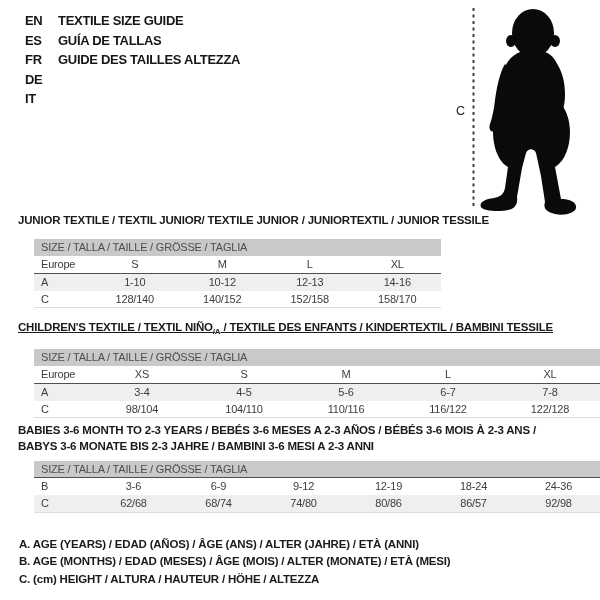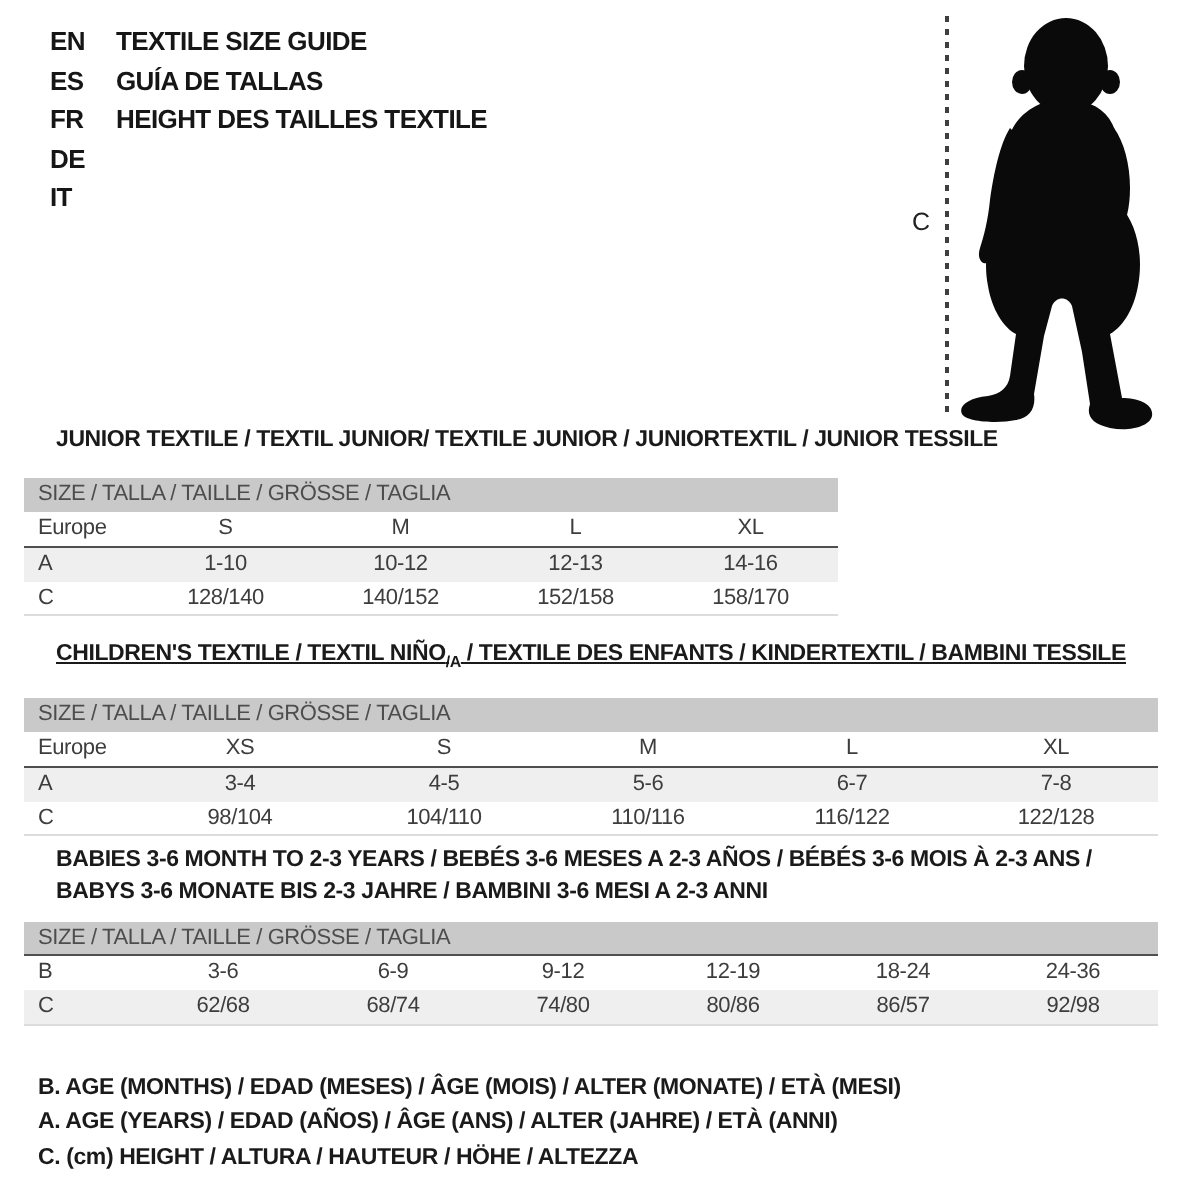--- a/index.html
+++ b/index.html
@@ -10,29 +10,29 @@
   .lang-block{position:absolute;left:25px;top:11px;}
   .lang-row{display:flex;height:19.5px;align-items:center;font-weight:700;font-size:13px;
             color:#161616;letter-spacing:-0.3px;white-space:nowrap;}
   .lang-code{width:33px;flex:0 0 33px;}
 
   
   .figure-wrap{position:absolute;left:445px;top:0;width:155px;height:235px;}
   .measure-label{position:absolute;left:456px;top:104px;font-size:12.5px;color:#222222;}
 
   
-  .sec-title{position:absolute;left:28px;font-weight:700;font-size:11.5px;color:#1a1a1a;
+  .sec-title{position:absolute;left:18px;font-weight:700;font-size:11.5px;color:#1a1a1a;
              letter-spacing:-0.2px;white-space:nowrap;line-height:16px;}
   #junior-title{top:212px;}
   #children-title{top:319px;text-decoration:underline;}
   #babies-title{top:422px;}
   .sub{font-size:8px;vertical-align:sub;}
 
   
-  .tbl{position:absolute;left:12px;}
+  .tbl{position:absolute;left:34px;}
   #junior-tbl{top:239px;width:407px;}
   #children-tbl{top:349px;width:567px;}
   #babies-tbl{top:461px;width:567px;}
   .size-bar{height:17px;line-height:17px;background:#c9c9c9;color:#4d4d4d;font-size:11px;
             padding-left:7px;box-sizing:border-box;letter-spacing:-0.2px;}
   .size-bar.dark-under{border-bottom:1.5px solid #4f4f4f;}
   table{border-collapse:collapse;table-layout:fixed;width:100%;}
   td{height:16.8px;font-size:11px;color:#3d3d3d;text-align:center;padding:0;letter-spacing:-0.2px;}
   td.lab{text-align:left;padding-left:7px;}
   col.lab{width:57px;}
@@ -54,21 +54,21 @@
     <div class="lang-row">
       <span class="lang-code">EN</span>
       <span class="lang-title">TEXTILE SIZE GUIDE</span>
     </div>
     <div class="lang-row">
       <span class="lang-code">ES</span>
       <span class="lang-title">GUÍA DE TALLAS</span>
     </div>
     <div class="lang-row">
       <span class="lang-code">FR</span>
-      <span class="lang-title">HEIGHT DES TAILLES TEXTILE</span>
+      <span class="lang-title">GUIDE DES TAILLES ALTEZZA</span>
     </div>
     <div class="lang-row">
       <span class="lang-code">DE</span>
     </div>
     <div class="lang-row">
       <span class="lang-code">IT</span>
     </div>
   </div>
 
   <span class="measure-label">C</span>
@@ -204,18 +204,18 @@
         <td>74/80</td>
         <td>80/86</td>
         <td>86/57</td>
         <td>92/98</td>
       </tr>
     </tbody>
       </table>
   </div>
 
   <div class="notes">
+    <div class="note-row">A. AGE (YEARS) / EDAD (AÑOS) / ÂGE (ANS) / ALTER (JAHRE) / ETÀ (ANNI)</div>
     <div class="note-row">B. AGE (MONTHS) / EDAD (MESES) / ÂGE (MOIS) / ALTER (MONATE) / ETÀ (MESI)</div>
-    <div class="note-row">A. AGE (YEARS) / EDAD (AÑOS) / ÂGE (ANS) / ALTER (JAHRE) / ETÀ (ANNI)</div>
     <div class="note-row">C. (cm) HEIGHT / ALTURA / HAUTEUR / HÖHE / ALTEZZA</div>
   </div>
 
 </div>
 
 </body></html>

